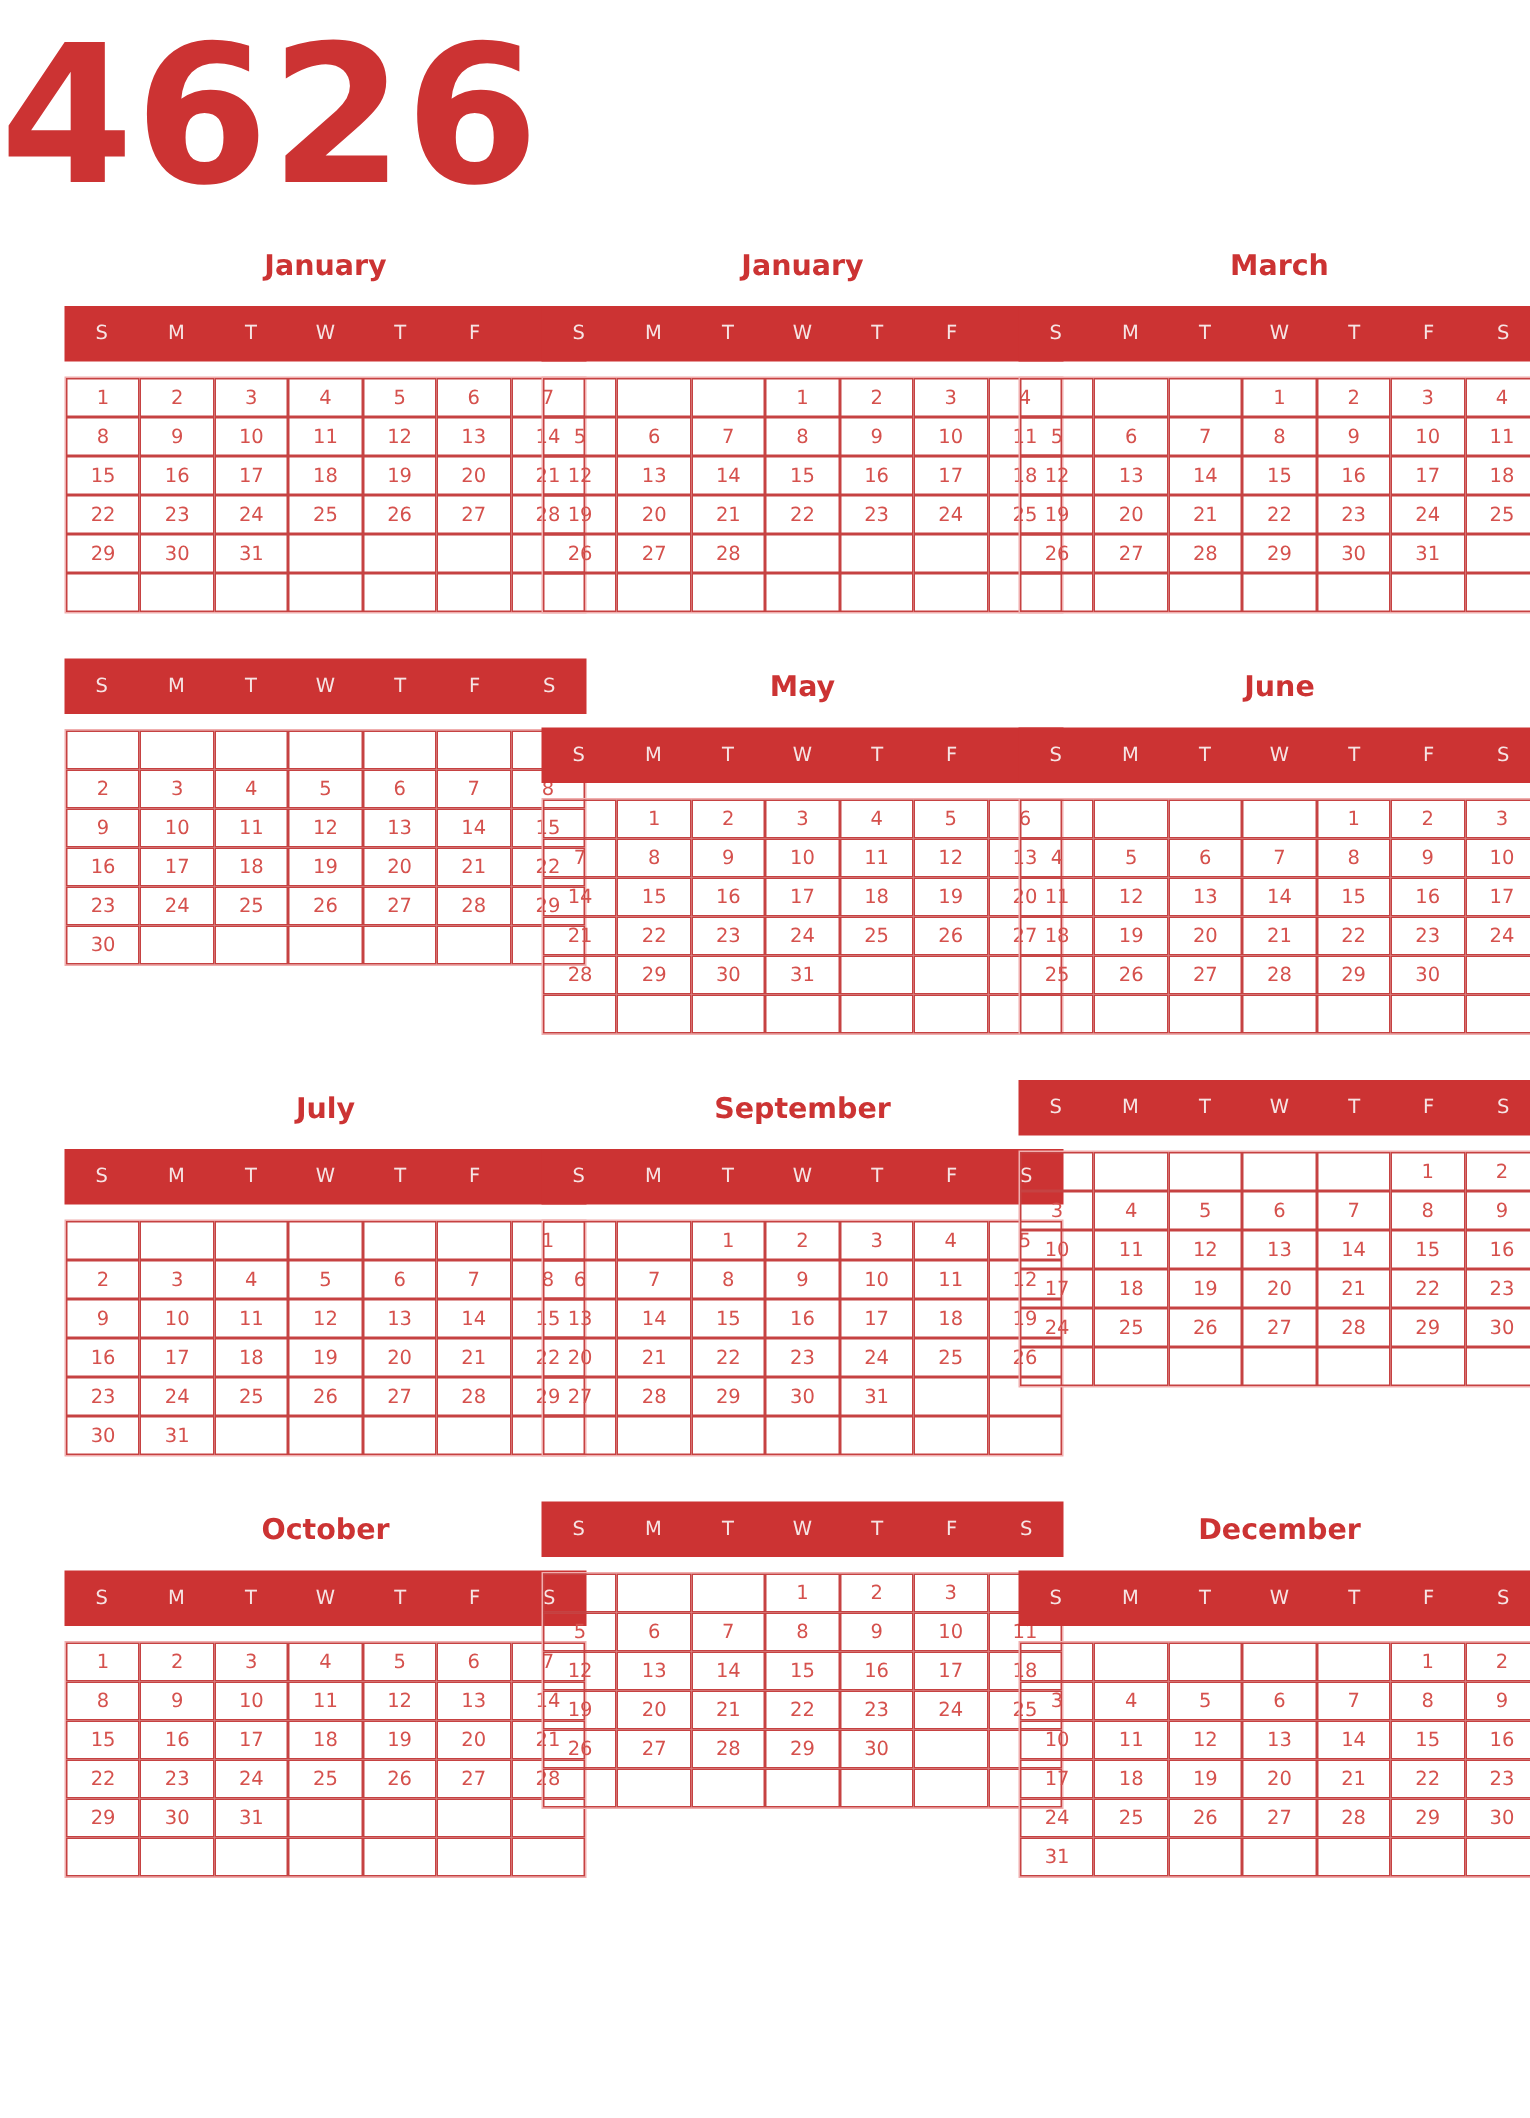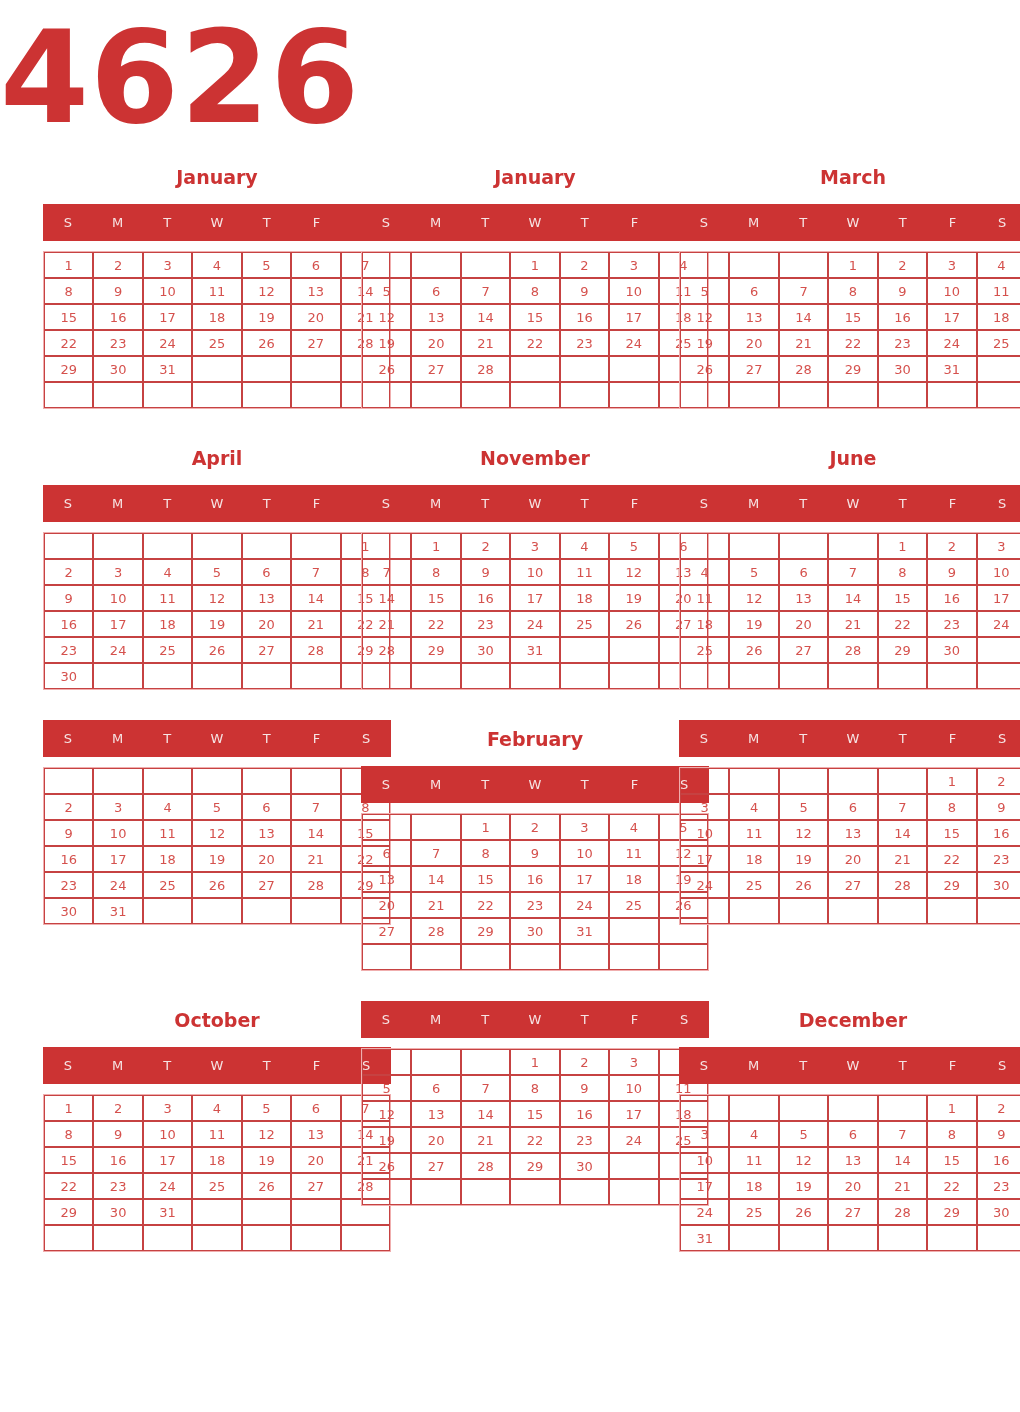--- a/index.html
+++ b/index.html
@@ -286,92 +286,91 @@
             <td></td>
             <td></td>
             <td></td>
             <td></td>
           </tr>
         </tbody>
     </table>
   </section>
 
   <section class="month">
-    <h2 class="month-name">April</h2>
-    <div class="weekday-bar">
-        <span class="wd">S</span>
-        <span class="wd">M</span>
-        <span class="wd">T</span>
-        <span class="wd">W</span>
-        <span class="wd">T</span>
-        <span class="wd">F</span>
-        <span class="wd">S</span>
-      </div>
-    <table class="calendar-grid">
-      <tbody>
-          <tr>
-            <td></td>
-            <td></td>
-            <td></td>
-            <td></td>
-            <td></td>
-            <td></td>
-            <td>1</td>
-          </tr>
-          <tr>
-            <td>2</td>
-            <td>3</td>
-            <td>4</td>
-            <td>5</td>
-            <td>6</td>
-            <td>7</td>
-            <td>8</td>
-          </tr>
-          <tr>
-            <td>9</td>
-            <td>10</td>
-            <td>11</td>
-            <td>12</td>
-            <td>13</td>
-            <td>14</td>
-            <td>15</td>
-          </tr>
-          <tr>
-            <td>16</td>
-            <td>17</td>
-            <td>18</td>
-            <td>19</td>
-            <td>20</td>
-            <td>21</td>
-            <td>22</td>
-          </tr>
-          <tr>
-            <td>23</td>
-            <td>24</td>
-            <td>25</td>
-            <td>26</td>
-            <td>27</td>
-            <td>28</td>
-            <td>29</td>
-          </tr>
-          <tr>
-            <td>30</td>
-            <td></td>
-            <td></td>
-            <td></td>
-            <td></td>
-            <td></td>
-            <td></td>
-          </tr>
-        </tbody>
-    </table>
-  </section>
-
-  <section class="month">
-    <h2 class="month-name">November</h2>
+    <div class="weekday-bar">
+        <span class="wd">S</span>
+        <span class="wd">M</span>
+        <span class="wd">T</span>
+        <span class="wd">W</span>
+        <span class="wd">T</span>
+        <span class="wd">F</span>
+        <span class="wd">S</span>
+      </div>
+    <table class="calendar-grid">
+      <tbody>
+          <tr>
+            <td></td>
+            <td></td>
+            <td></td>
+            <td></td>
+            <td></td>
+            <td></td>
+            <td>1</td>
+          </tr>
+          <tr>
+            <td>2</td>
+            <td>3</td>
+            <td>4</td>
+            <td>5</td>
+            <td>6</td>
+            <td>7</td>
+            <td>8</td>
+          </tr>
+          <tr>
+            <td>9</td>
+            <td>10</td>
+            <td>11</td>
+            <td>12</td>
+            <td>13</td>
+            <td>14</td>
+            <td>15</td>
+          </tr>
+          <tr>
+            <td>16</td>
+            <td>17</td>
+            <td>18</td>
+            <td>19</td>
+            <td>20</td>
+            <td>21</td>
+            <td>22</td>
+          </tr>
+          <tr>
+            <td>23</td>
+            <td>24</td>
+            <td>25</td>
+            <td>26</td>
+            <td>27</td>
+            <td>28</td>
+            <td>29</td>
+          </tr>
+          <tr>
+            <td>30</td>
+            <td></td>
+            <td></td>
+            <td></td>
+            <td></td>
+            <td></td>
+            <td></td>
+          </tr>
+        </tbody>
+    </table>
+  </section>
+
+  <section class="month">
+    <h2 class="month-name">May</h2>
     <div class="weekday-bar">
         <span class="wd">S</span>
         <span class="wd">M</span>
         <span class="wd">T</span>
         <span class="wd">W</span>
         <span class="wd">T</span>
         <span class="wd">F</span>
         <span class="wd">S</span>
       </div>
     <table class="calendar-grid">
@@ -499,20 +498,21 @@
             <td></td>
             <td></td>
             <td></td>
             <td></td>
           </tr>
         </tbody>
     </table>
   </section>
 
   <section class="month">
+    <h2 class="month-name">July</h2>
     <div class="weekday-bar">
         <span class="wd">S</span>
         <span class="wd">M</span>
         <span class="wd">T</span>
         <span class="wd">W</span>
         <span class="wd">T</span>
         <span class="wd">F</span>
         <span class="wd">S</span>
       </div>
     <table class="calendar-grid">
@@ -569,21 +569,21 @@
             <td></td>
             <td></td>
             <td></td>
             <td></td>
           </tr>
         </tbody>
     </table>
   </section>
 
   <section class="month">
-    <h2 class="month-name">February</h2>
+    <h2 class="month-name">September</h2>
     <div class="weekday-bar">
         <span class="wd">S</span>
         <span class="wd">M</span>
         <span class="wd">T</span>
         <span class="wd">W</span>
         <span class="wd">T</span>
         <span class="wd">F</span>
         <span class="wd">S</span>
       </div>
     <table class="calendar-grid">

